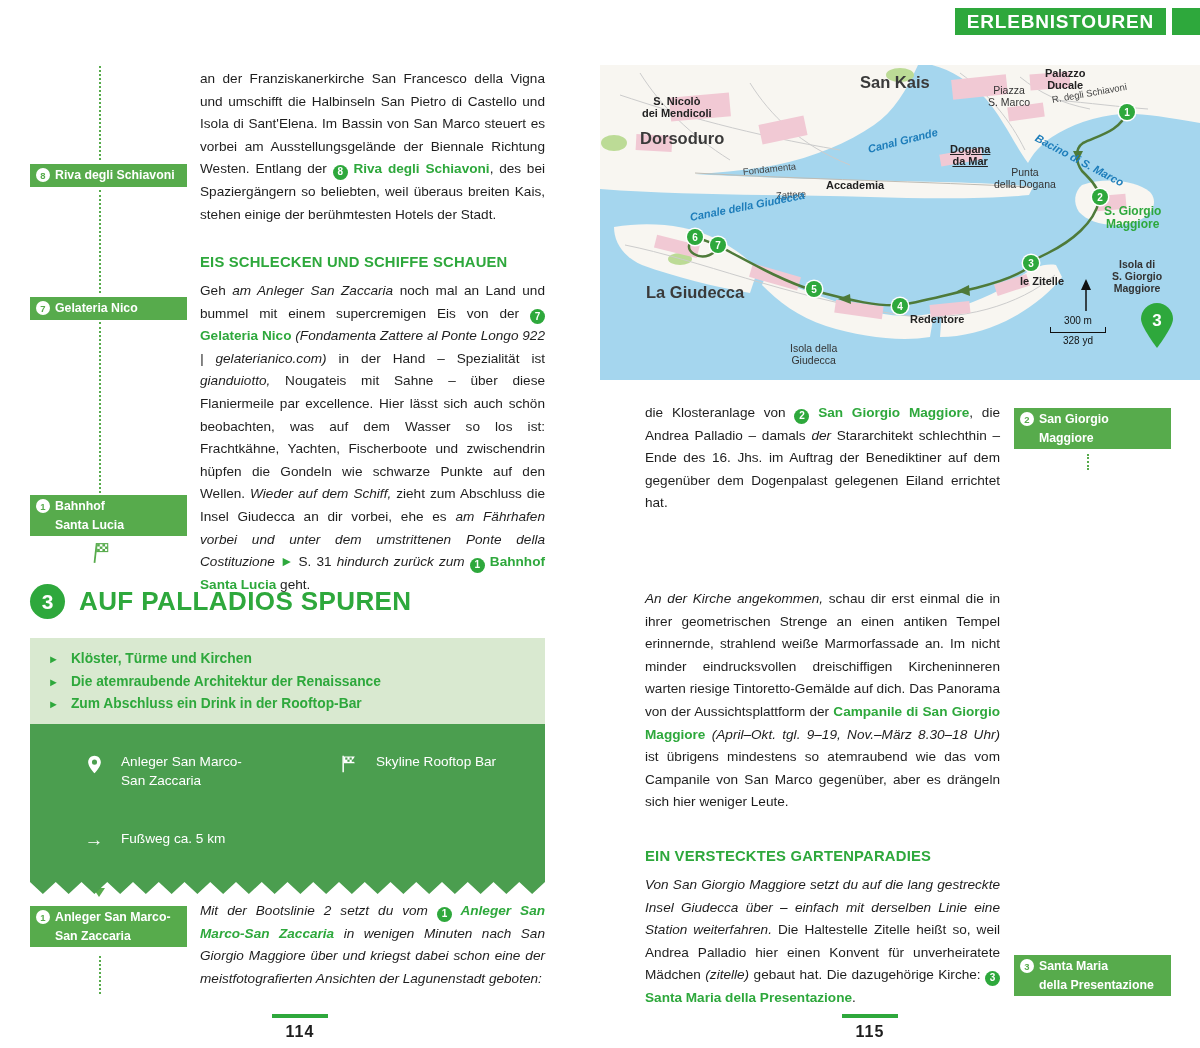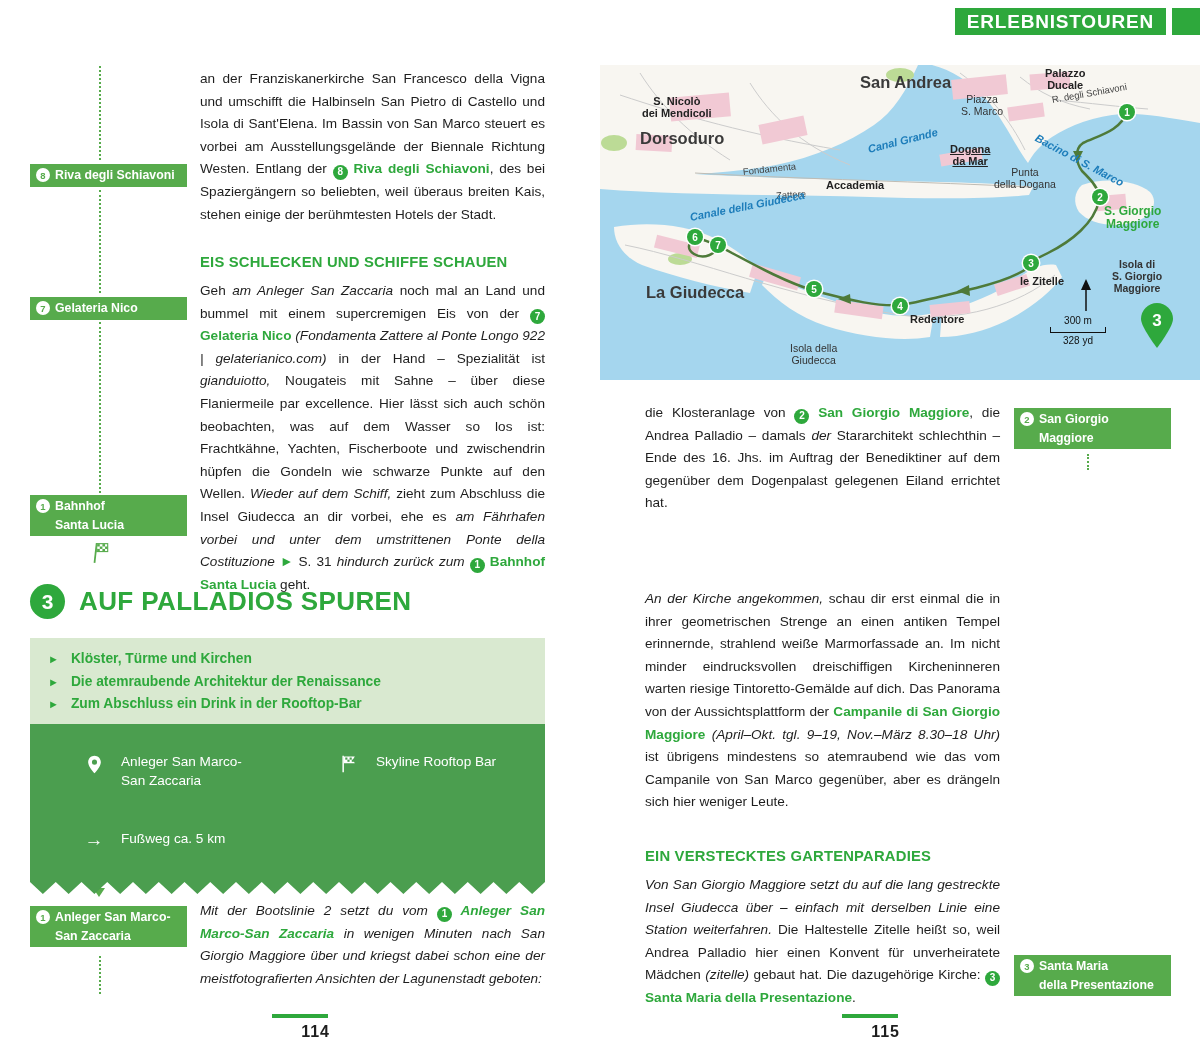--- a/index.html
+++ b/index.html
@@ -58,21 +58,21 @@
   .infobox{position:absolute;background:var(--green-dark);color:#fff;box-sizing:border-box;
     display:grid;grid-template-columns:255px auto;row-gap:22px;padding:28px 14px 16px 52px;}
   .info-item{display:flex;gap:15px;align-items:flex-start;}
   .info-icon{width:24px;display:flex;justify-content:center;flex-shrink:0;margin-top:1px;}
   .info-text{font-size:13.6px;line-height:19px;white-space:pre-line;}
   .infobox-zz{position:absolute;height:12px;}
   .infobox-zz svg{display:block;}
 
   .pageno{position:absolute;width:60px;text-align:center;}
   .pageno-line{width:56px;height:4px;background:var(--green);margin:0 auto 5px;}
-  .pageno-num{font-size:16px;font-weight:bold;letter-spacing:1px;text-align:right;}
+  .pageno-num{font-size:16px;font-weight:bold;letter-spacing:1px;}
 
   
   .map{position:absolute;}
   .map-svg{position:absolute;left:0;top:0;width:100%;height:100%;}
   .mlab{position:absolute;white-space:pre-line;line-height:1.12;transform-origin:left center;}
   .c-big{font-size:16.5px;font-weight:bold;color:#3a3a3a;}
   .c-bold{font-size:11px;font-weight:bold;color:#222;text-align:center;}
   .c-sm{font-size:10.5px;color:#333;text-align:center;}
   .c-water{font-size:11px;font-style:italic;font-weight:bold;color:#1d7dba;}
   .c-green{font-size:12px;font-weight:bold;color:var(--green);text-align:center;}
@@ -262,22 +262,22 @@
         <polygon points="473,86 483,86 478,96"></polygon>
         <polygon points="369,220 370,231 357,226"></polygon>
         <polygon points="250,229 251,239 238,234"></polygon>
       </g>
     </svg>
 
     <div id="map-labels">
         <div class="mlab c-bold" style="left: 42px; top: 30px;">S. Nicolò
 dei Mendicoli</div>
         <div class="mlab c-big" style="left: 40px; top: 64px;">Dorsoduro</div>
-        <div class="mlab c-big" style="left: 260px; top: 8px;">San Andrea</div>
-        <div class="mlab c-sm" style="left: 361px; top: 20px; margin-top: 9px;">Piazza
+        <div class="mlab c-big" style="left: 260px; top: 8px;">San Kais</div>
+        <div class="mlab c-sm" style="left: 388px; top: 20px;">Piazza
 S. Marco</div>
         <div class="mlab c-bold" style="left: 430px; top: 2px; margin-left: 15px;">Palazzo
 Ducale</div>
         <div class="mlab c-street" style="left: 452px; top: 30px; transform: rotate(-10deg);">R. degli Schiavoni</div>
         <div class="mlab c-bold" style="left: 350px; top: 78px; text-decoration: underline;">Dogana
 da Mar</div>
         <div class="mlab c-sm" style="left: 394px; top: 102px;">Punta
 della Dogana</div>
         <div class="mlab c-water" style="left: 436px; top: 66px; transform: rotate(28deg);">Bacino di S. Marco</div>
         <div class="mlab c-water" style="left: 268px; top: 78px; transform: rotate(-14deg);">Canal Grande</div>

